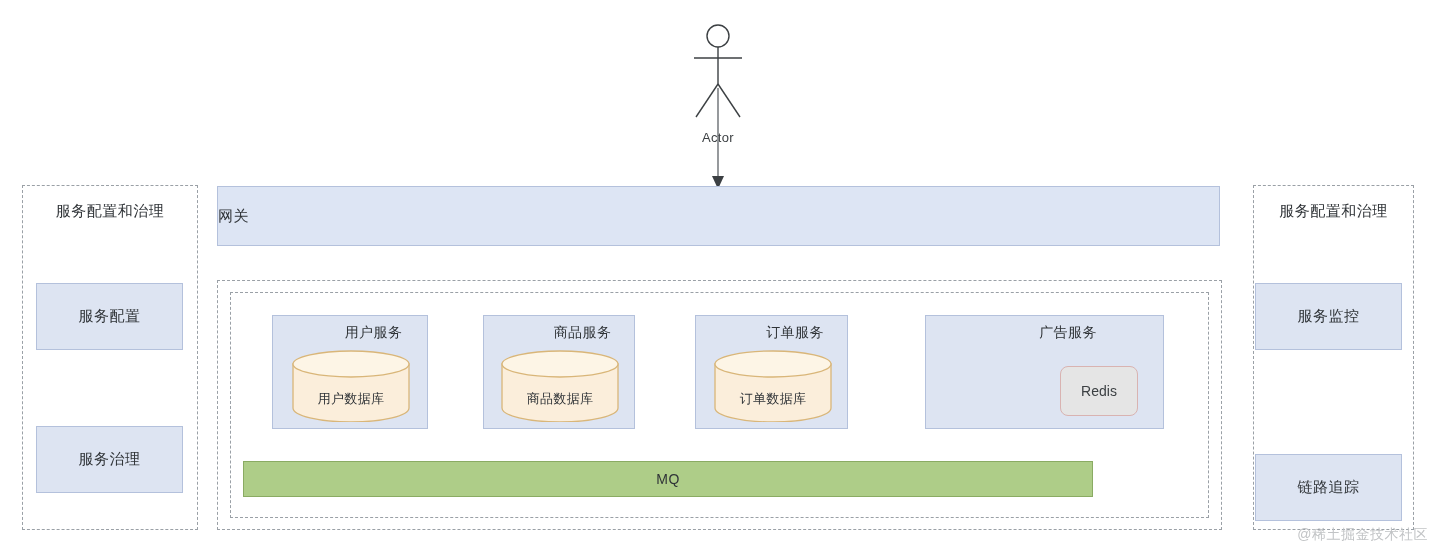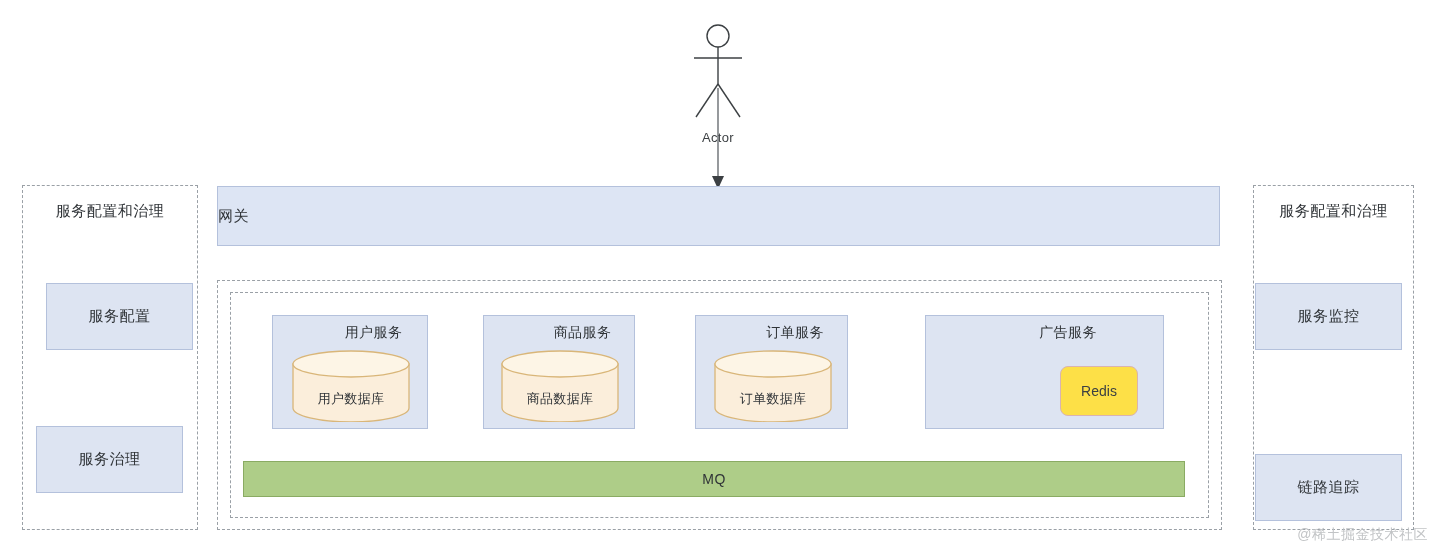--- a/index.html
+++ b/index.html
@@ -81,31 +81,31 @@
   .cyl-label {
     position: absolute; left: 0; width: 100%; bottom: 14px;
     text-align: center; font-size: 13px; color: #2f3337; letter-spacing: .3px;
     pointer-events: none;
   }
 
   
   #redis-box {
     position: absolute;
     left: 1060px; top: 366px; width: 78px; height: 50px;
-    background: #fde047;
+    background: #e5e5e5;
     border: 1px solid #d9b3b1;
     border-radius: 8px;
     display: flex; align-items: center; justify-content: center;
     font-size: 14px; color: #3c4043;
   }
 
   
   #mq-box {
     position: absolute;
-    left: 243px; top: 461px; width: 942px; height: 36px;
+    left: 243px; top: 461px; width: 850px; height: 36px;
     background: #aecd88;
     border: 1px solid #8aab63;
     display: flex; align-items: center; justify-content: center;
     font-size: 14px; color: #2f3337; letter-spacing: .5px;
   }
 
   
   #watermark {
     position: absolute;
     right: 8px; bottom: 6px;
@@ -132,21 +132,21 @@
   </div>
 
   <svg id="actor-arrow" viewBox="0 0 36 104">
     <line x1="18" y1="0" x2="18" y2="92" stroke="#5f6368" stroke-width="1.3"></line>
     <polygon points="18,101 12,88 24,88" fill="#3c4043"></polygon>
   </svg>
 
   <div class="dashed-box" style="left:22px; top:185px; width:176px; height:345px;">
     <div class="dashed-title">服务配置和治理</div>
   </div>
-  <div class="blue-box" style="left:36px; top:283px; width:147px; height:67px;margin-left:10px;">
+  <div class="blue-box" style="left:36px; top:283px; width:147px; height:67px;">
     <span>服务配置</span>
   </div>
   <div class="blue-box" style="left:36px; top:426px; width:147px; height:67px;">
     <span>服务治理</span>
   </div>
 
   <div class="dashed-box" style="left:1253px; top:185px; width:161px; height:345px;">
     <div class="dashed-title">服务配置和治理</div>
   </div>
   <div class="blue-box" style="left:1255px; top:283px; width:147px; height:67px;">

